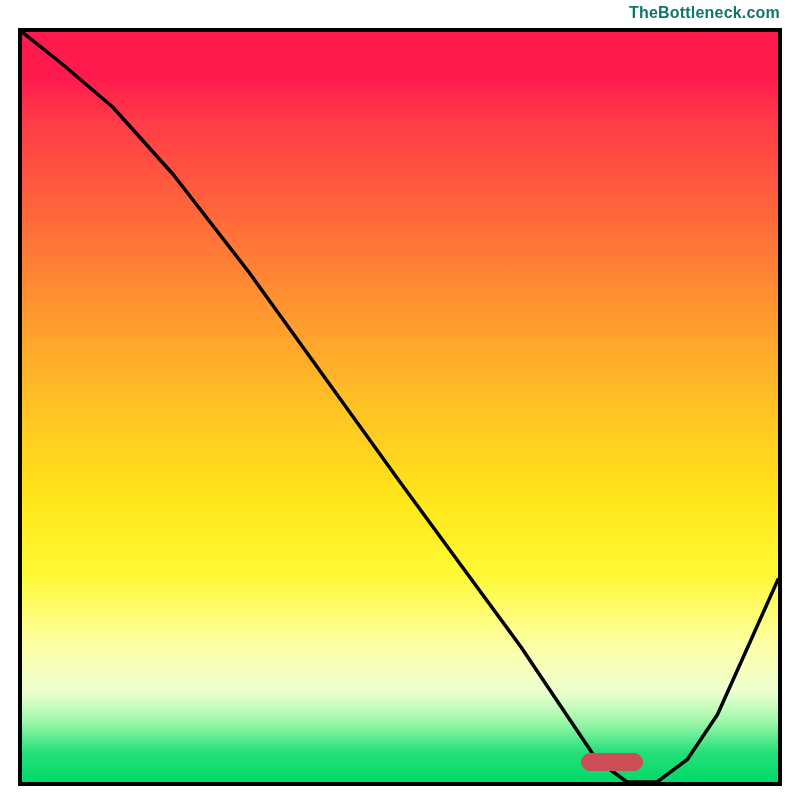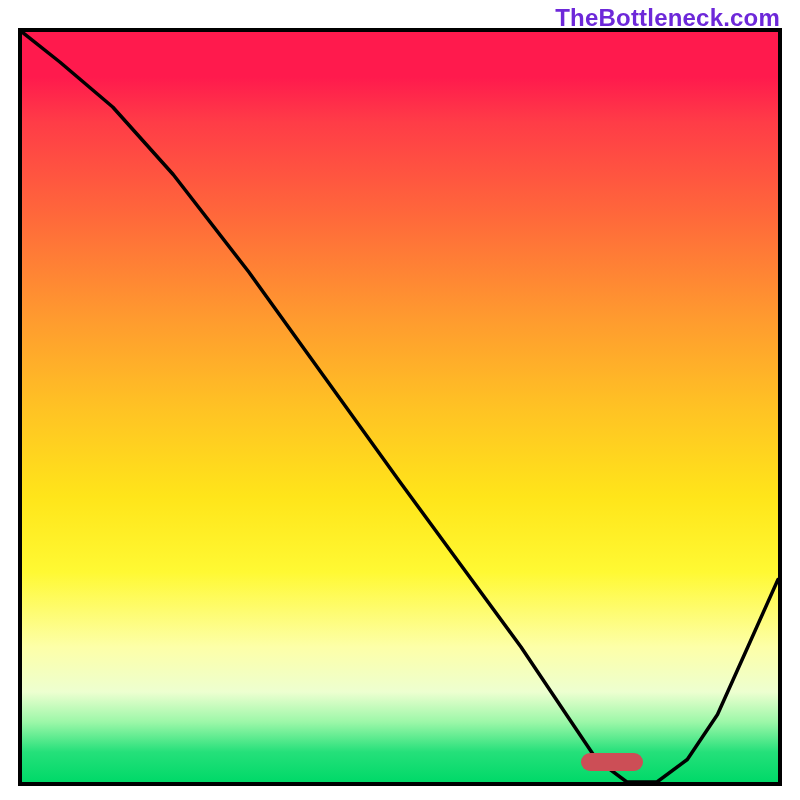--- a/index.html
+++ b/index.html
@@ -12,23 +12,23 @@
   }
   .container {
     position: relative;
     width: 800px;
     height: 800px;
   }
   .watermark {
     position: absolute;
     top: 4px;
     right: 20px;
-    font-size: 24px;
+    font-size: 16px;
     font-weight: bold;
-    color: #6d28d9;
+    color: #0f766e;
     letter-spacing: 0.2px;
   }
   .plot-frame {
     position: absolute;
     left: 18px;
     top: 28px;
     width: 764px;
     height: 758px;
     border: 4px solid #000;
     box-sizing: border-box;

